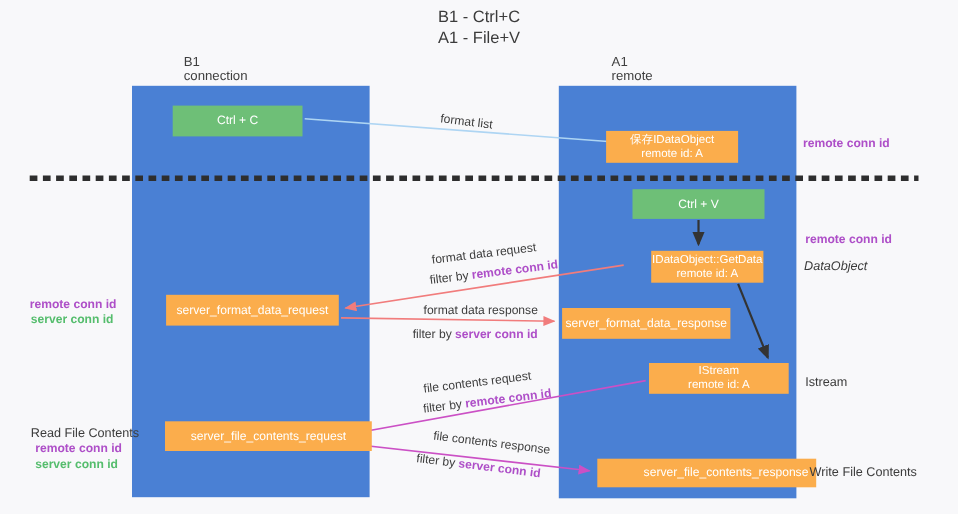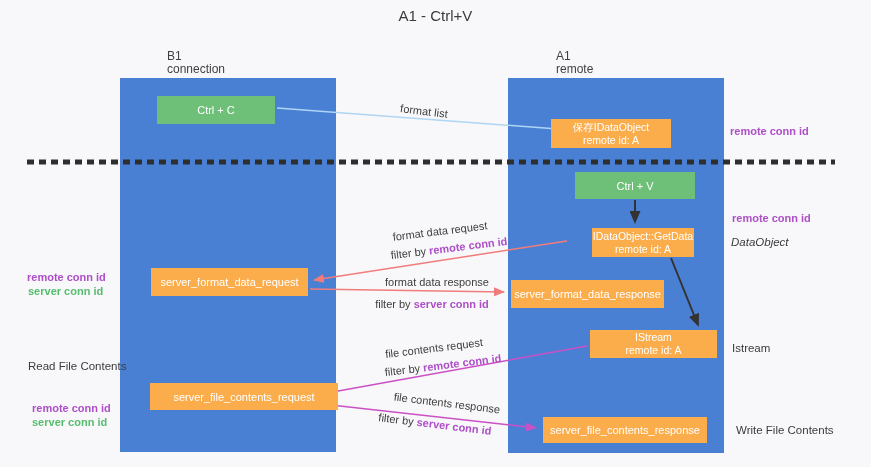--- a/index.html
+++ b/index.html
@@ -35,21 +35,22 @@
   .st-salmon{stroke:var(--arrow-salmon);} .fl-salmon{fill:var(--arrow-salmon);}
   .st-magenta{stroke:var(--arrow-magenta);} .fl-magenta{fill:var(--arrow-magenta);}
   .st-dash{stroke:var(--dash);}
 </style>
 </head>
 <body>
 
 <div class="canvas">
 
   <div class="title">
-    <div>A1 - Ctrl+V</div>
+    <div>B1 - Ctrl+C</div>
+    <div>A1 - File+V</div>
   </div>
 
   <div class="col-header" style="left:167px;top:50px;">
     <div>B1</div>
     <div>connection</div>
   </div>
   <div class="col-header" style="left:556px;top:50px;">
     <div>A1</div>
     <div>remote</div>
   </div>
@@ -118,21 +119,21 @@
 
   <div class="node orange" style="left:590px;top:330px;width:127px;height:28px;">
     <div class="l1">IStream</div>
     <div class="l2">remote id: A</div>
   </div>
 
   <div class="node orange single" style="left:150px;top:383px;width:188px;height:27px;">
     <div>server_file_contents_request</div>
   </div>
 
-  <div class="node orange single" style="left:543px;top:417px;width:164px;height:26px;">
+  <div class="node orange single" style="left:543px;top:417px;width:164px;height:26px;padding-left:35px;">
     <div>server_file_contents_response</div>
   </div>
 
   <div class="flow-label" style="left:424px;top:111px;--r:7deg;">format list</div>
 
   <div class="flow-label" style="left:440px;top:231px;--r:-7deg;">format data request</div>
   <div class="flow-label" style="left:449px;top:248px;--r:-7deg;">
     <span class="fprefix">filter by</span><span class="fkey">remote conn id</span>
   </div>
 
@@ -152,17 +153,17 @@
   </div>
 
   <div class="side-label purple" style="left:730px;top:125px;">remote conn id</div>
   <div class="side-label purple" style="left:732px;top:212px;">remote conn id</div>
   <div class="side-label" style="left:731px;top:236px;font-style:italic;">DataObject</div>
   <div class="side-label" style="left:732px;top:342px;">Istream</div>
   <div class="side-label" style="left:736px;top:424px;">Write File Contents</div>
 
   <div class="side-label purple" style="left:27px;top:271px;">remote conn id</div>
   <div class="side-label greentxt" style="left:28px;top:285px;">server conn id</div>
-  <div class="side-label" style="left:28px;top:360px;">Read File Contents</div>
+  <div class="side-label" style="left:28px;top:388px;">Read File Contents</div>
   <div class="side-label purple" style="left:32px;top:402px;">remote conn id</div>
   <div class="side-label greentxt" style="left:32px;top:416px;">server conn id</div>
 
 </div>
 
 </body></html>

